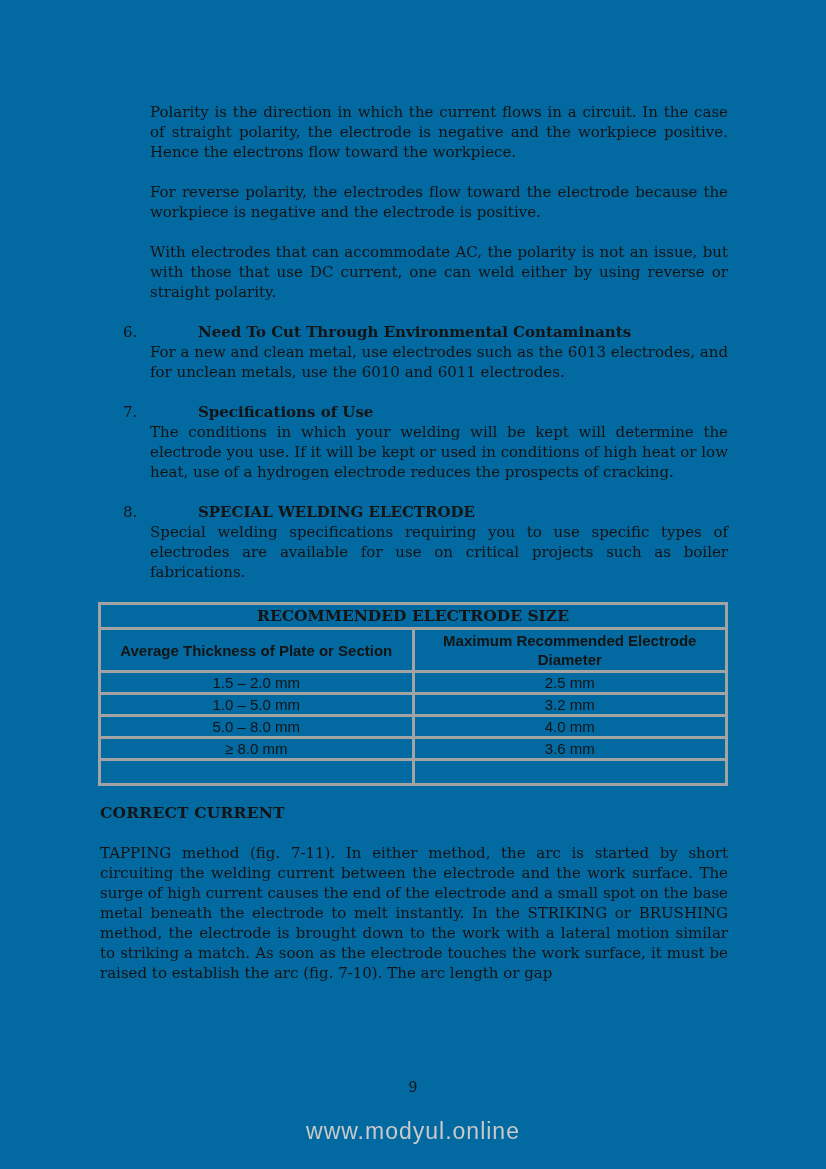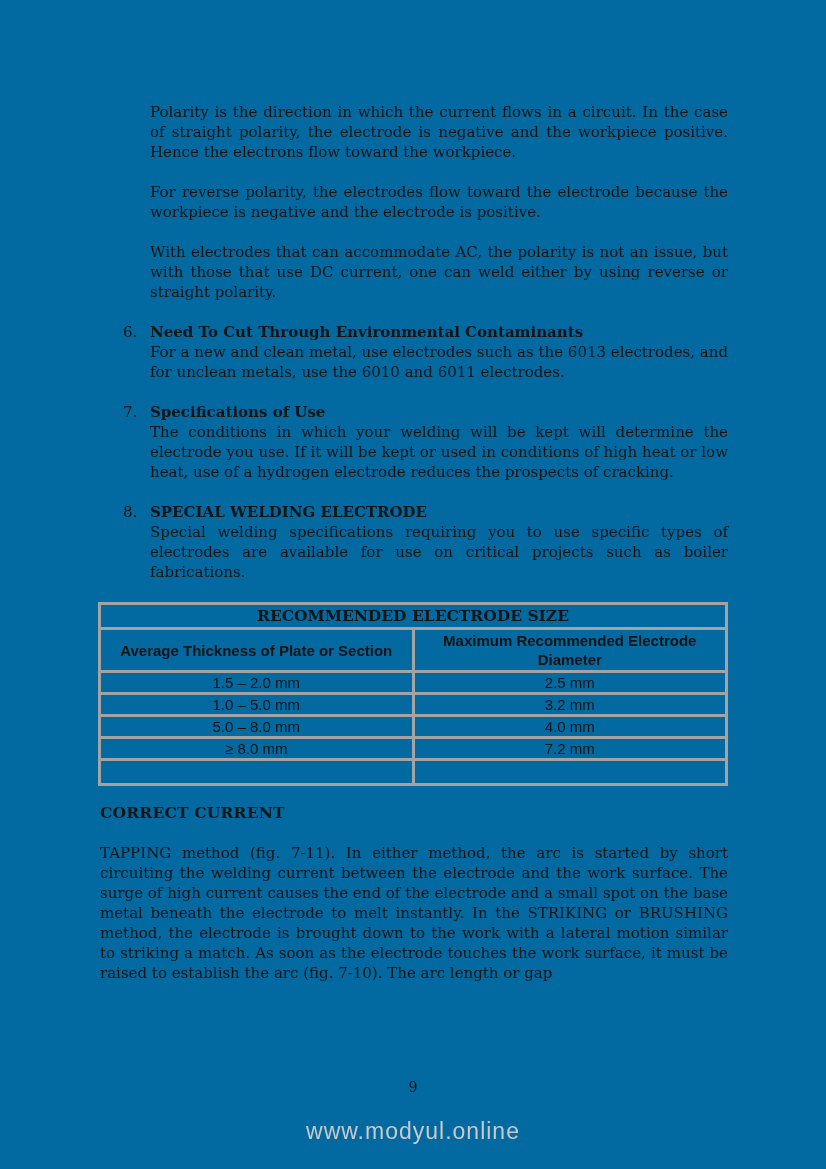--- a/index.html
+++ b/index.html
@@ -32,20 +32,21 @@
     align-items: flex-start;
   }
   .list-num {
     width: 27px;
     margin-left: 23px;
     flex: 0 0 27px;
   }
   .item-body { flex: 1; }
   .item-title {
     font-weight: bold;
+    margin-left: 48px;
   }
   .item-title.caps { }
   table.spec-table {
     width: 630px;
     margin-left: -2px;
     border-collapse: collapse;
     table-layout: fixed;
     margin-top: 0px;
   }
   table.spec-table td, table.spec-table th {
@@ -160,21 +161,21 @@
         <tr>
           <td class="tbl-cell">1.0 – 5.0 mm</td>
           <td class="tbl-cell">3.2 mm</td>
         </tr>
         <tr>
           <td class="tbl-cell">5.0 – 8.0 mm</td>
           <td class="tbl-cell">4.0 mm</td>
         </tr>
         <tr>
           <td class="tbl-cell">≥ 8.0 mm</td>
-          <td class="tbl-cell">7.2 mm</td>
+          <td class="tbl-cell">3.6 mm</td>
         </tr>
         <tr>
           <td class="tbl-cell tbl-empty"></td>
           <td class="tbl-cell tbl-empty"></td>
         </tr>
       </tbody>
     </table>
 
     <div class="section-heading">CORRECT CURRENT</div>
     <p class="body-par">TAPPING method (fig. 7-11). In either method, the arc is started by short circuiting the welding current between the electrode and the work surface. The surge of high current causes the end of the electrode and a small spot on the base metal beneath the electrode to melt instantly. In the STRIKING or BRUSHING method, the electrode is brought down to the work with a lateral motion similar to striking a match. As soon as the electrode touches the work surface, it must be raised to establish the arc (fig. 7-10). The arc length or gap</p>

